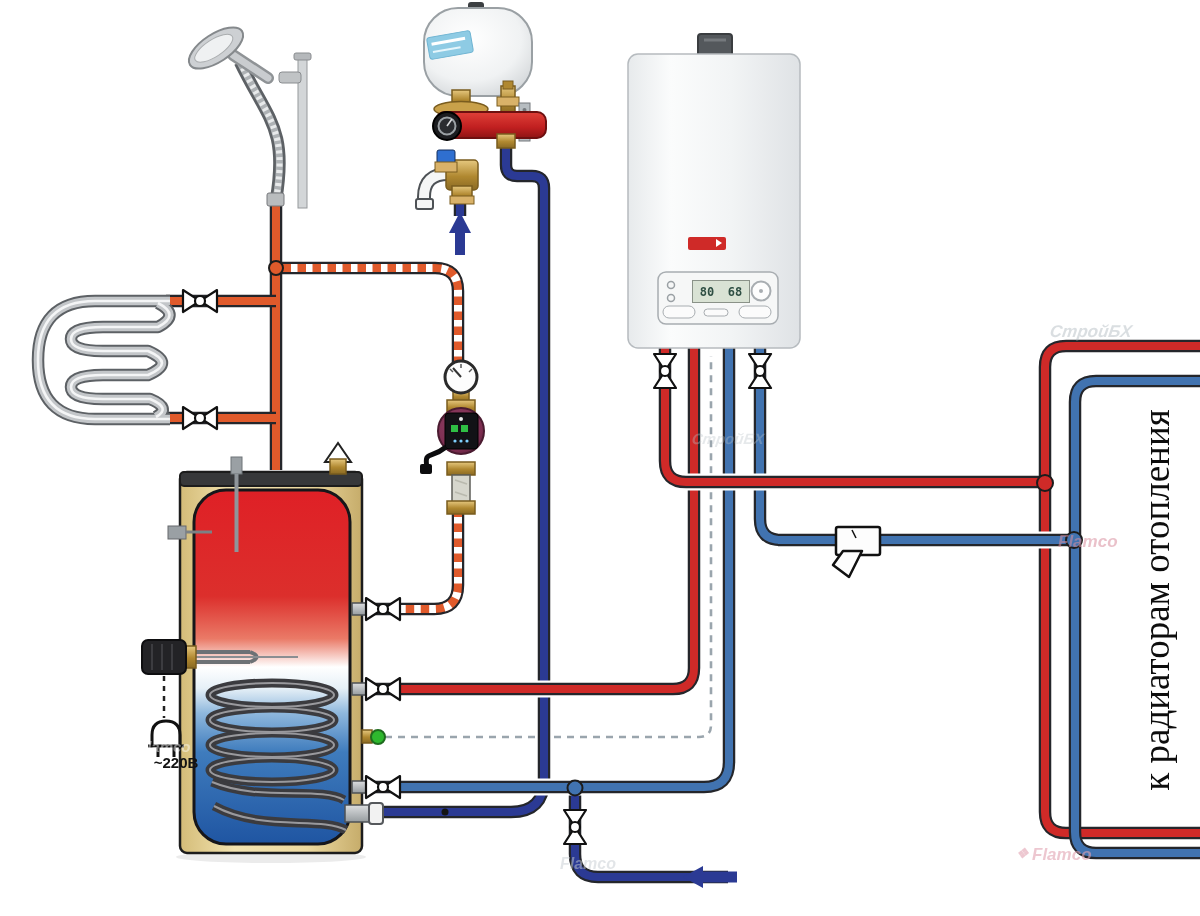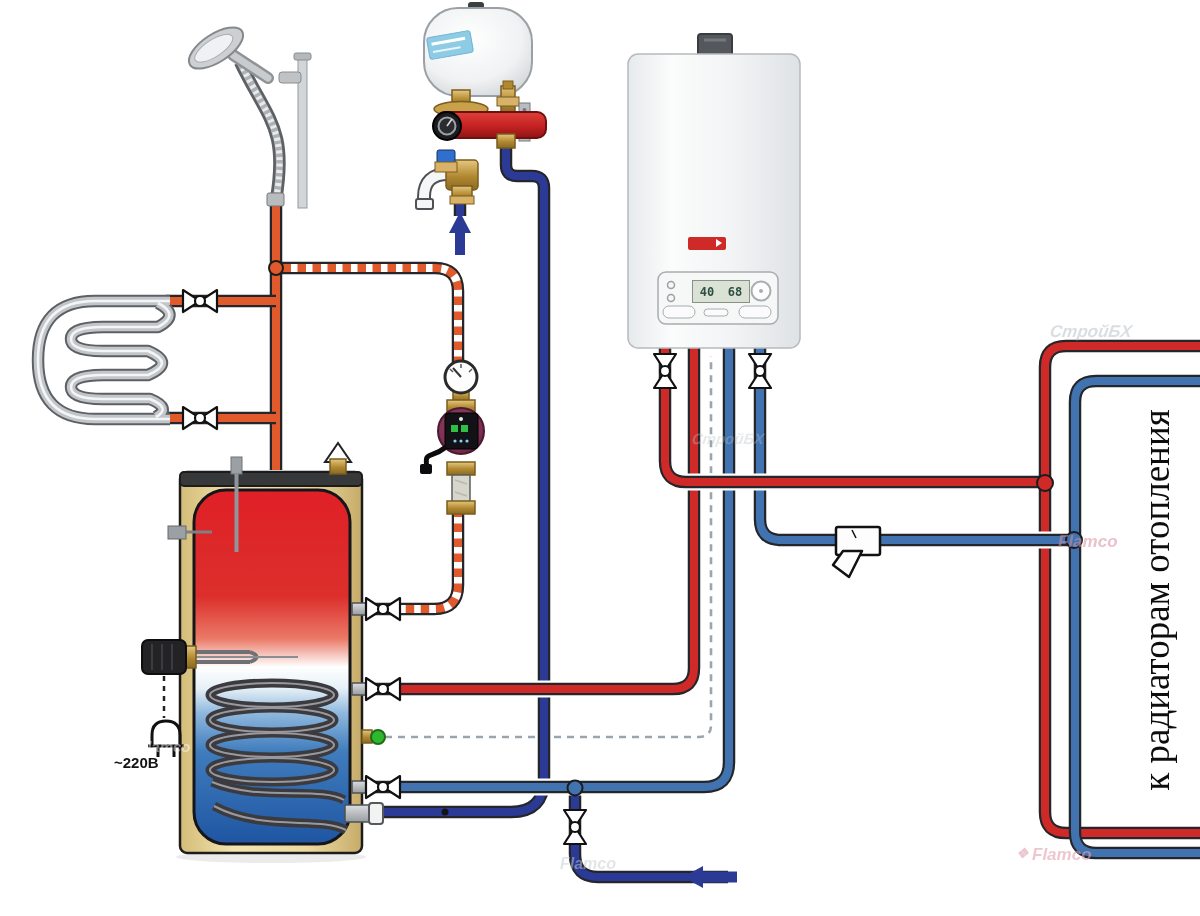--- a/index.html
+++ b/index.html
@@ -24,21 +24,21 @@
   .brass{fill:url(#gBrass);stroke:#7a5c1e;stroke-width:1.5;}
   .metal{fill:url(#gMetal);stroke:#4e5256;stroke-width:1.5;}
 
   .overlay{position:absolute;z-index:5;}
   .lcd{left:692px;top:280px;width:56px;height:21px;background:#d9e2d4;border:1px solid #8a9288;
        display:flex;align-items:center;justify-content:space-around;
        font-family:"DejaVu Sans Mono",monospace;font-size:12px;color:#2f4f44;font-weight:bold;}
   .radiators{left:956px;top:579px;width:400px;height:42px;text-align:center;
        transform:rotate(-90deg);font-family:"Liberation Serif",serif;
        font-size:37px;color:#0d0d0d;white-space:nowrap;}
-  .voltage{left:114px;top:754px;width:68px;text-align:left;font-size:15px;font-weight:bold;color:#141414;}
+  .voltage{left:142px;top:754px;width:68px;text-align:center;font-size:15px;font-weight:bold;color:#141414;}
   .wm{position:absolute;z-index:4;font-style:italic;font-weight:bold;white-space:nowrap;}
 </style>
 </head>
 <body>
 
 <div class="canvas">
 
 <svg width="1200" height="916" viewBox="0 0 1200 916">
   <defs>
     <path id="pp-sensor" d="M 385 737 H 699 Q 711 737 711 725 V 356"></path>
@@ -378,21 +378,21 @@
     <polygon points="449,233 471,233 460,212"></polygon>
         <rect x="455" y="233" width="10" height="22"></rect>
   </g>
   <g fill="var(--cold_navy)">
     <polygon points="683,877 703,866 703,888"></polygon>
         <rect x="703" y="871.5" width="34" height="11"></rect>
   </g>
 </svg>
 
 <div class="overlay lcd">
-  <span>40</span>
+  <span>80</span>
   <span>68</span>
 </div>
 
 <div class="overlay radiators">к радиаторам отопления</div>
 
 <div class="overlay voltage">~220В</div>
 
 <span class="wm" style="left:1050px;top:322px;font-size:17px;color:#aeb8be;opacity:.45;transform:skewX(-8deg)">СтройБХ</span>
 <span class="wm" style="left:692px;top:430px;font-size:15px;color:#b8c1c7;opacity:.35;transform:skewX(-8deg)">СтройБХ</span>
 <span class="wm" style="left:1058px;top:532px;font-size:17px;color:#d98f9f;opacity:.55">Flamco</span>

